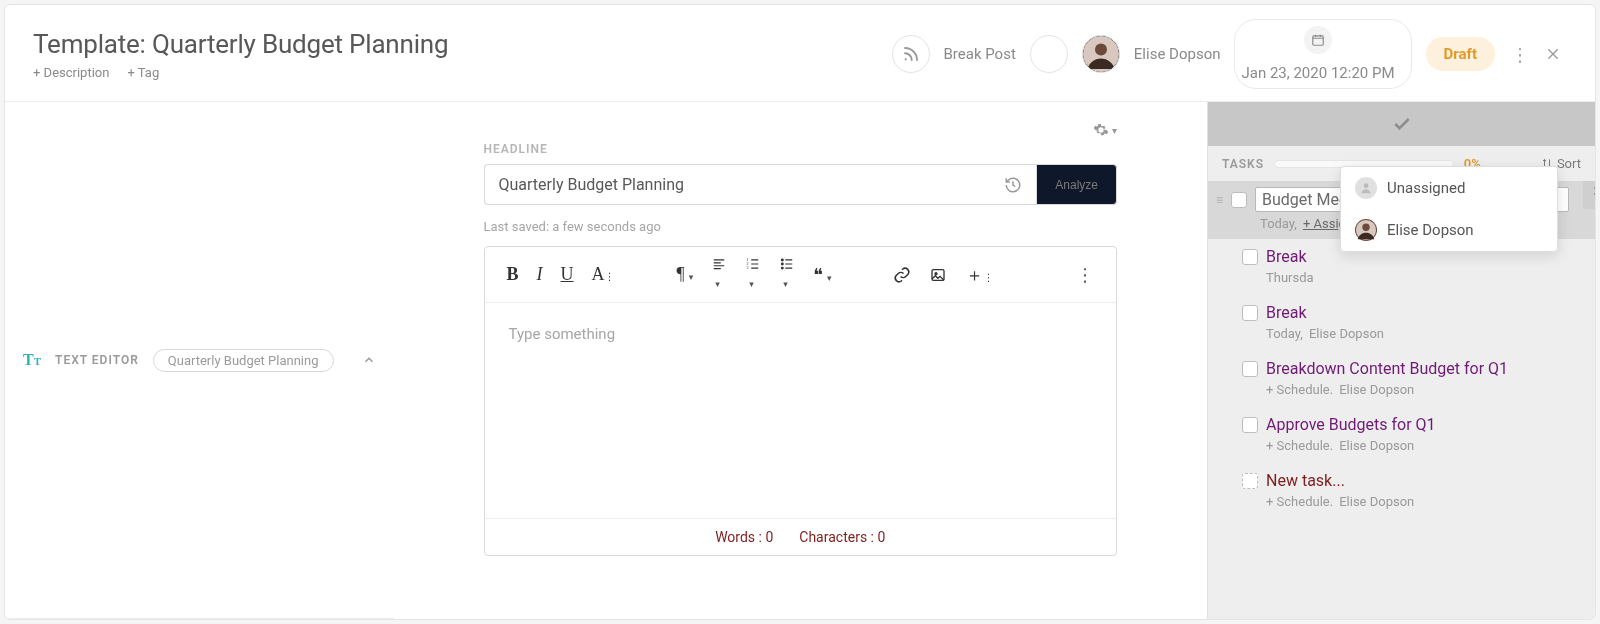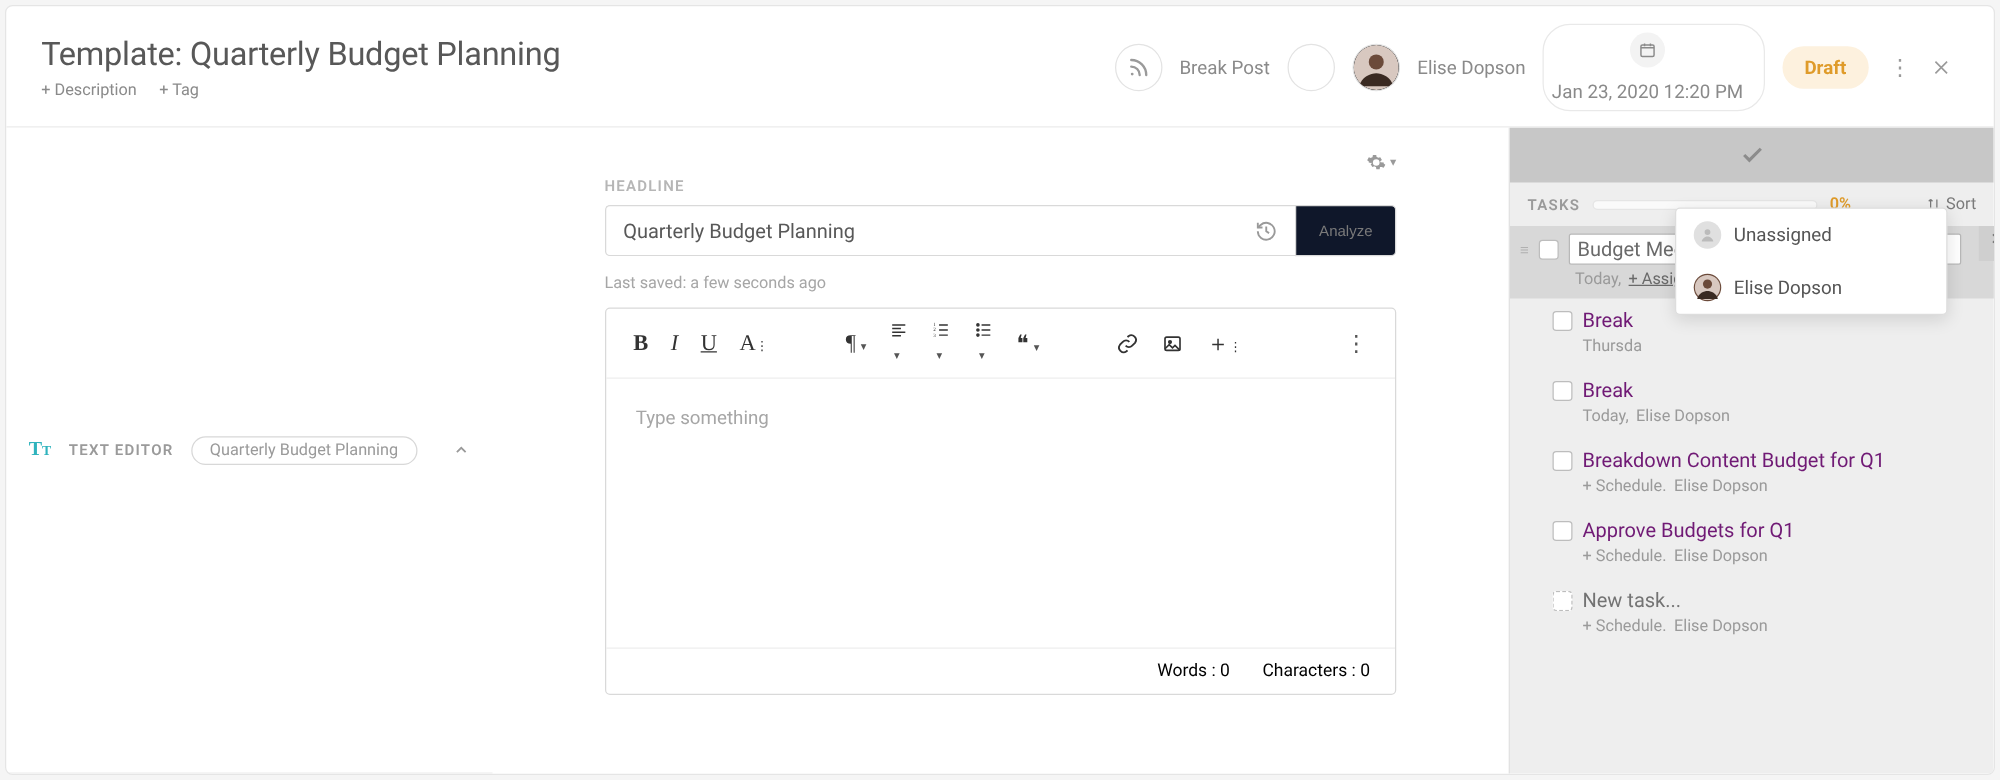--- a/index.html
+++ b/index.html
@@ -101,21 +101,21 @@
   }
   .rte-toolbar .grp{display:flex;align-items:center;gap:18px;}
   .rte-toolbar .sep{width:18px;}
   .rte-toolbar .btn{font-family:Georgia,serif;font-size:18px;color:#333;position:relative;}
   .rte-toolbar .btn.small-caret::after{content:"▾";font-size:9px;color:#555;margin-left:4px;}
   .rte-toolbar .btn.u{text-decoration:underline;}
   .rte-toolbar .btn.i{font-style:italic;}
   .rte-toolbar .spacer{flex:1;}
   .rte-toolbar .kebab{font-size:18px;color:#555;}
   .rte-body{flex:1;padding:22px 24px;color:#a6a6a6;font-size:15px;}
-  .rte-footer{border-top:1px solid #eee;display:flex;justify-content:flex-end;gap:26px;padding:10px 20px;color:#000000;font-size:14px;}
+  .rte-footer{border-top:1px solid #eee;display:flex;justify-content:center;gap:26px;padding:10px 20px;color:#7f1d1d;font-size:14px;}
 
   
   .side {
     width: 388px; background:#eeeeee; display:flex; flex-direction:column;
     border-left:1px solid #e2e2e2;
   }
   .side-top{
     height:44px; background:#c7c7c7; display:flex; align-items:center; justify-content:center;
   }
   .side-top svg{width:20px;height:20px;fill:none;stroke:#8c8c8c;stroke-width:3;}
@@ -138,21 +138,21 @@
   .chk{width:16px;height:16px;border:1.5px solid #bdbdbd;border-radius:3px;background:#fff;}
   .task-title{color:#701a75;font-size:16px;}
   .task.active .task-title{
     flex:1;background:#fff;border:1px solid #b8b8b8;border-radius:2px;padding:2px 6px;color:#6a6a6a;
   }
   .task-extra{flex-shrink:0;width:26px;height:36px;background:#c8c8c8;display:flex;align-items:center;justify-content:center;color:#777;margin:-8px -14px -10px 0;}
   .task.active .task-extra{background:#cfcfcf;}
   .task-meta{display:flex;gap:6px;color:#9a9a9a;font-size:13px;padding-left:44px;}
   .task-meta .sched{color:#9a9a9a;}
   .task-meta .assign-link{color:#6a6a6a;text-decoration:underline;}
-  .new-task .task-title{color:#737373;}
+  .new-task .task-title{color:#7f1d1d;}
 
   
   .popover{
     position:absolute;
     width:218px;background:#fff;border:1px solid #ddd;border-radius:4px;
     box-shadow:0 4px 14px rgba(0,0,0,.12);
     z-index:50;
   }
   .popover .item{display:flex;align-items:center;gap:10px;padding:10px 14px;color:#555;font-size:15px;}
   .popover .item .ava{width:22px;height:22px;border-radius:50%;background:#e0e0e0;display:flex;align-items:center;justify-content:center;}

